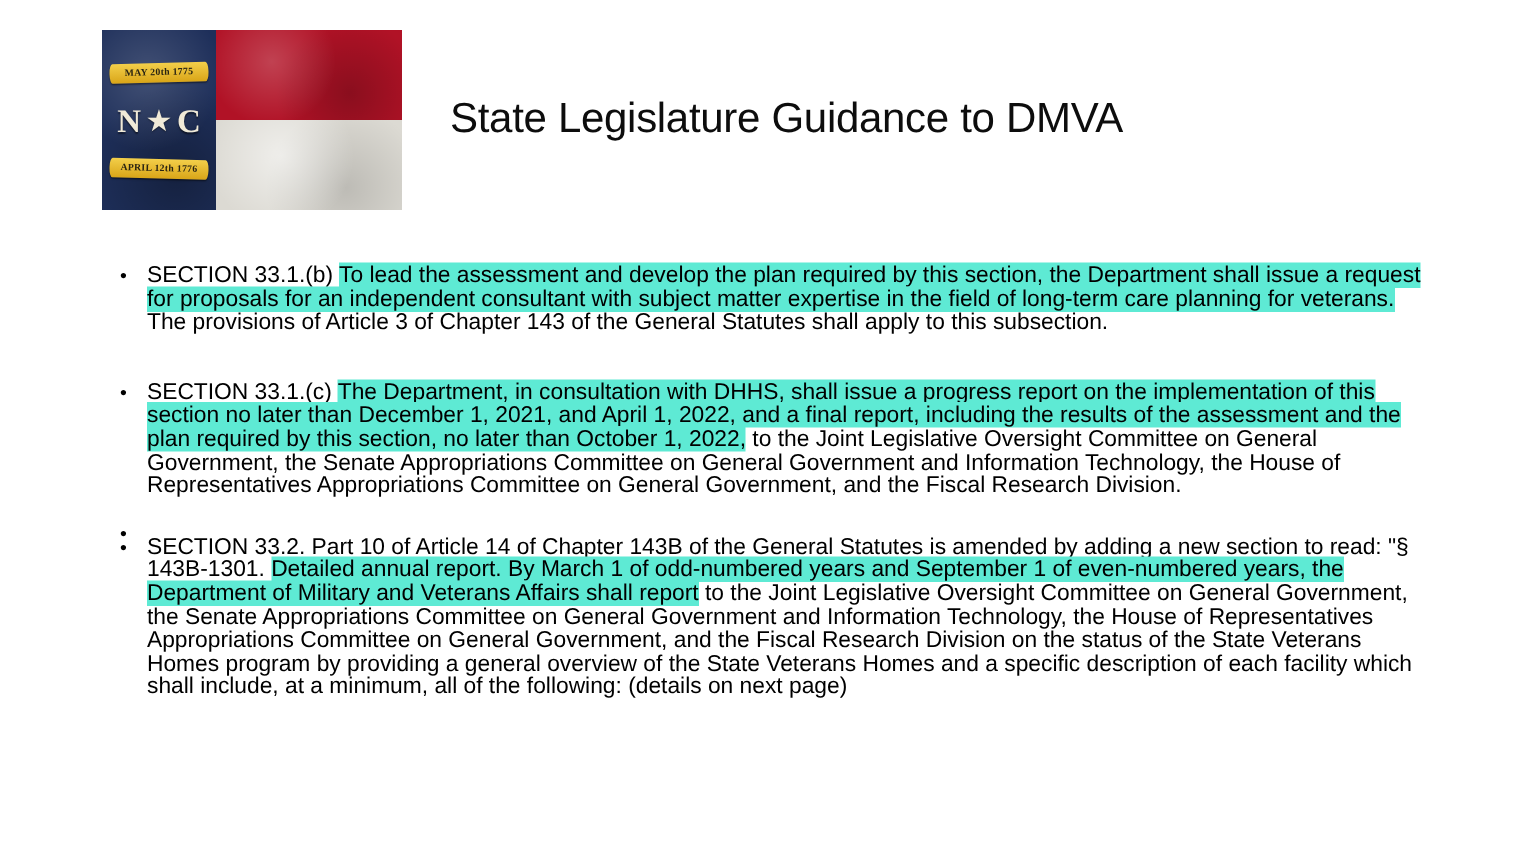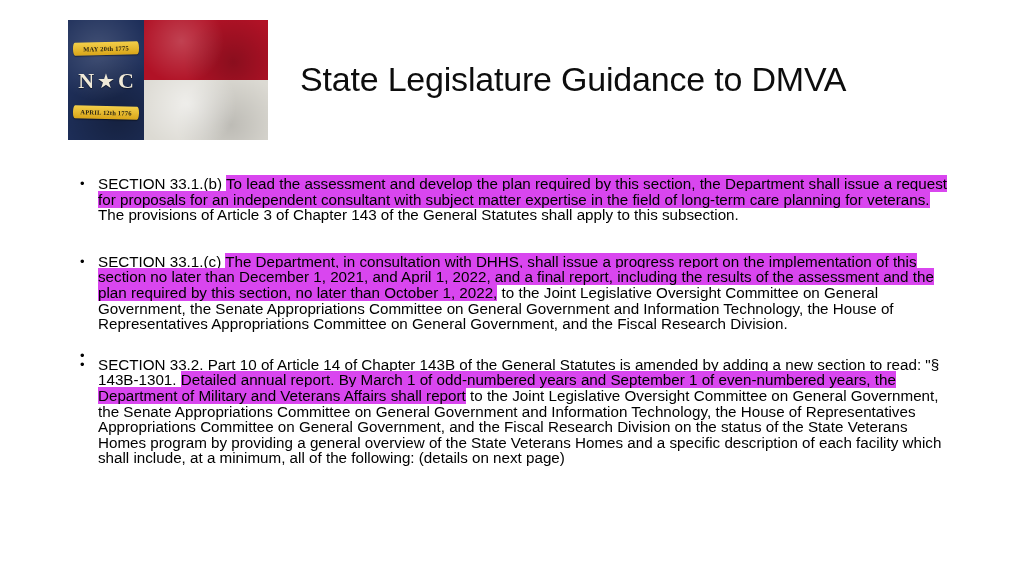--- a/index.html
+++ b/index.html
@@ -116,21 +116,21 @@
     line-height: 20px;
     color: #f0ead8;
     text-shadow: 0 1px 1px rgba(0,0,0,0.5);
   }
 
   #slide-title {
     position: absolute;
     left: 300px;
     top: 58px;
     width: 680px;
-    font-size: 34px;
+    font-size: 28px;
     line-height: 42px;
     letter-spacing: -0.2px;
     color: #0d0d0d;
     white-space: nowrap;
   }
 
   
   #slide-body {
     position: absolute;
     left: 74px;
@@ -153,21 +153,21 @@
     top: 0;
     font-size: 13px;
     line-height: 15.6px;
     color: #000000;
   }
   .spacer-lg { height: 31px; }
   .spacer-md { height: 16px; }
   .spacer-sm { height: 9px; }
 
   .hl {
-    background-color: #d946ef;
+    background-color: #5eead4;
     box-decoration-break: clone;
     -webkit-box-decoration-break: clone;
   }
 </style>
 </head>
 <body>
 
 <div id="slide-header">
 
   <div id="nc-flag">

